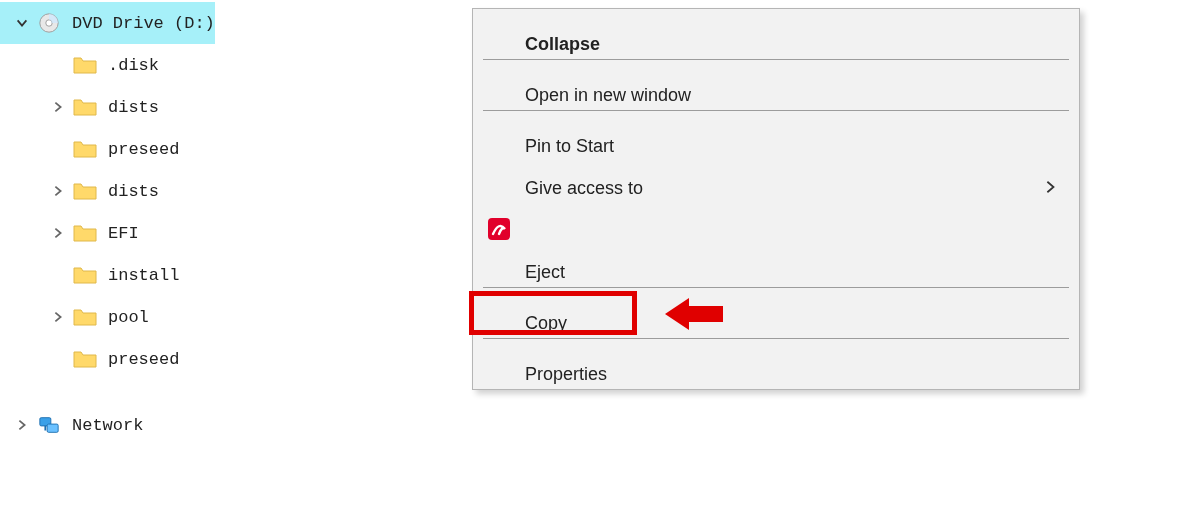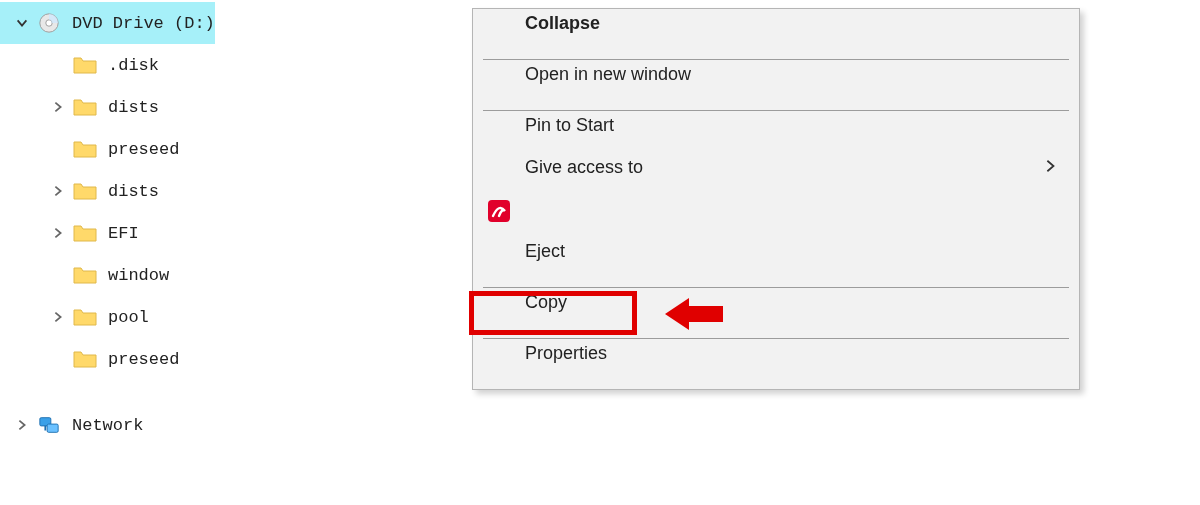--- a/index.html
+++ b/index.html
@@ -58,21 +58,21 @@
     top: 8px;
     width: 608px;
     background: #f2f2f2;
     border: 1px solid #b5b5b5;
     box-shadow: 4px 4px 6px rgba(0,0,0,0.18);
     padding: 4px 0;
   }
   .menu-item {
     position: relative;
     display: flex;
-    align-items: flex-start;
+    align-items: flex-end;
     height: 42px;
     padding: 0 22px 0 52px;
     font-size: 18px;
     color: #222;
   }
   .menu-item.bold { font-weight: 700; }
   .menu-item .mi-icon {
     position: absolute;
     left: 14px;
     width: 24px;
@@ -204,21 +204,21 @@
     <span class="expander hidden">
         <svg viewBox="0 0 16 16">
           <polyline points="5,3 11,8 5,13" fill="none" stroke="#666" stroke-width="2"></polyline>
         </svg>
       </span>
     <span class="icon folder-icon">
       <svg viewBox="0 0 24 20">
           <path d="M1 3h7l2 3h13v12H1z" fill="#ffd96a" stroke="#e0b84a"></path>
         </svg>
     </span>
-    <span class="tree-label">window</span>
+    <span class="tree-label">install</span>
   </div>
 
   <div class="tree-row indent1">
     <span class="expander">
         <svg viewBox="0 0 16 16">
           <polyline points="5,3 11,8 5,13" fill="none" stroke="#666" stroke-width="2"></polyline>
         </svg>
       </span>
     <span class="icon folder-icon">
       <svg viewBox="0 0 24 20">

